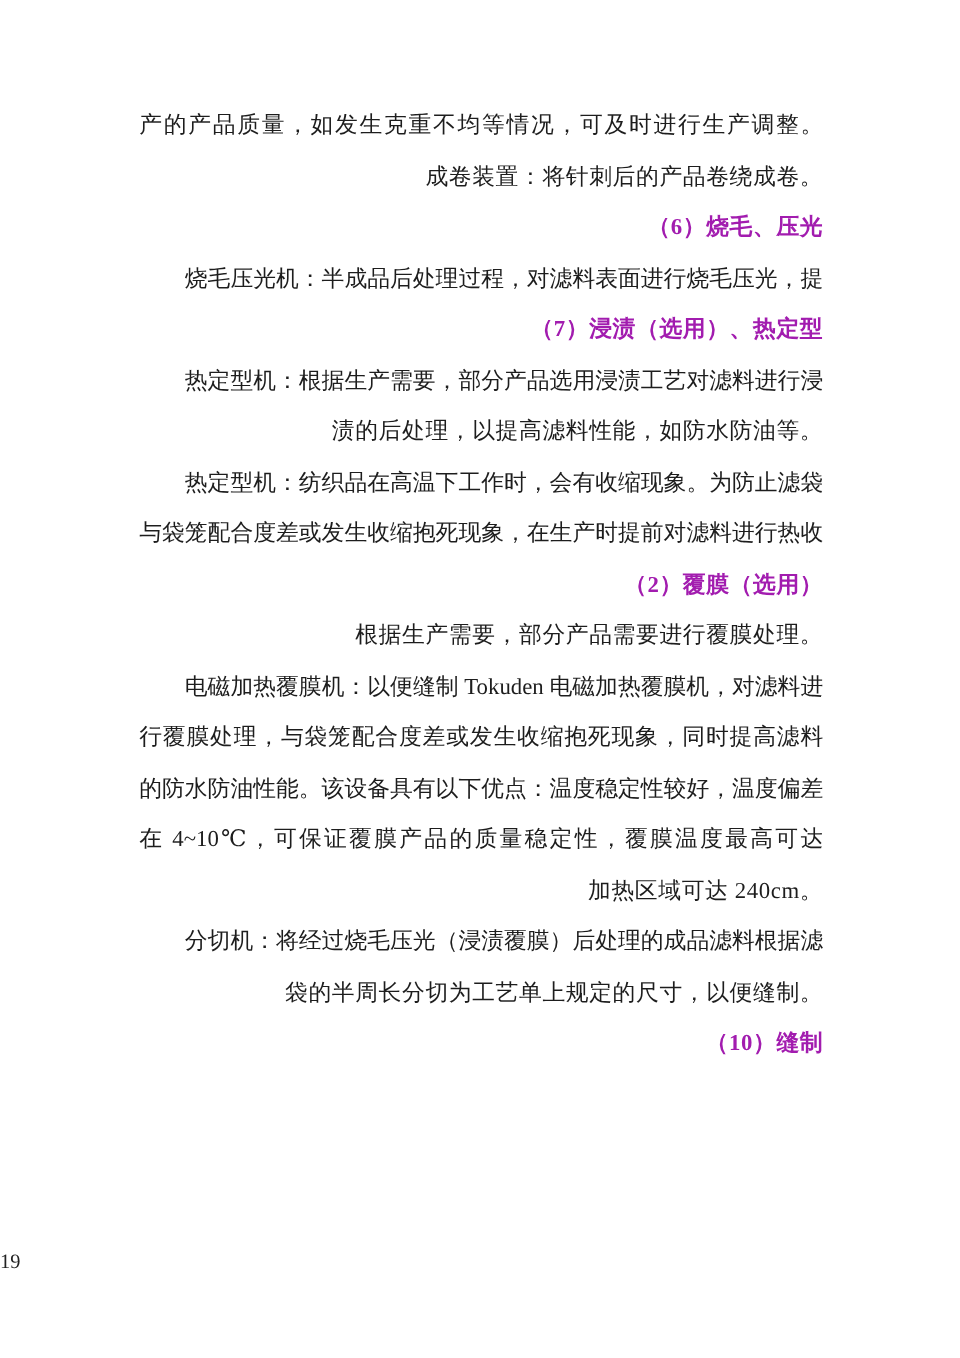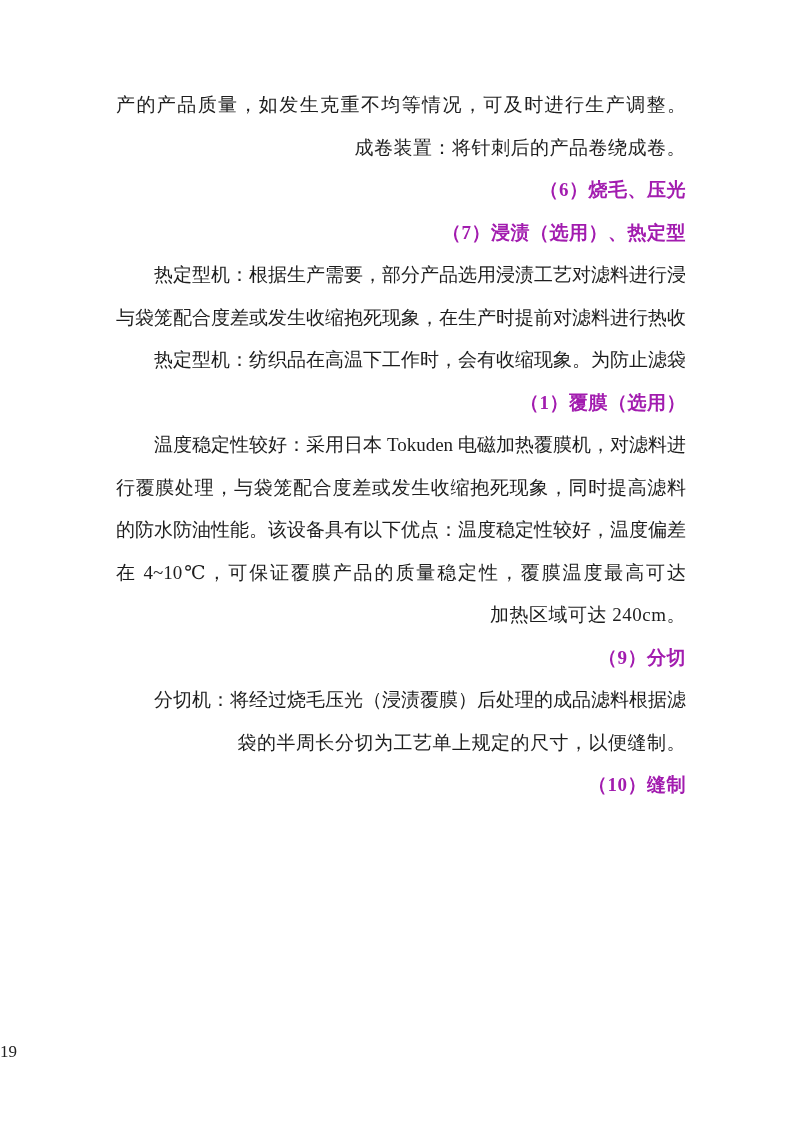--- a/index.html
+++ b/index.html
@@ -60,30 +60,32 @@
   }
 </style>
 </head>
 <body>
 
 <div class="page">
   <div class="text-block">
     <div class="ln fill">产的产品质量，如发生克重不均等情况，可及时进行生产调整。</div>
     <div class="ln indent">成卷装置：将针刺后的产品卷绕成卷。</div>
     <div class="ln indent bold">（6）烧毛、压光</div>
+    <div class="ln indent fill">烧毛压光机：半成品后处理过程，对滤料表面进行烧毛压光，提</div>
     <div class="ln indent bold">（7）浸渍（选用）、热定型</div>
     <div class="ln indent fill">热定型机：根据生产需要，部分产品选用浸渍工艺对滤料进行浸</div>
+    <div class="ln">渍的后处理，以提高滤料性能，如防水防油等。</div>
+    <div class="ln indent fill">热定型机：纺织品在高温下工作时，会有收缩现象。为防止滤袋</div>
     <div class="ln fill">与袋笼配合度差或发生收缩抱死现象，在生产时提前对滤料进行热收</div>
-    <div class="ln indent fill">热定型机：纺织品在高温下工作时，会有收缩现象。为防止滤袋</div>
-    <div class="ln indent bold">（1）覆膜（选用）</div>
-    <div class="ln indent fill">温度稳定性较好：采用日本 Tokuden 电磁加热覆膜机，对滤料进</div>
+    <div class="ln indent bold">（2）覆膜（选用）</div>
+    <div class="ln indent">根据生产需要，部分产品需要进行覆膜处理。</div>
+    <div class="ln indent fill">电磁加热覆膜机：以便缝制 Tokuden 电磁加热覆膜机，对滤料进</div>
     <div class="ln fill">行覆膜处理，与袋笼配合度差或发生收缩抱死现象，同时提高滤料</div>
     <div class="ln fill">的防水防油性能。该设备具有以下优点：温度稳定性较好，温度偏差</div>
     <div class="ln fill">在 4~10℃，可保证覆膜产品的质量稳定性，覆膜温度最高可达 380℃，</div>
     <div class="ln">加热区域可达 240cm。</div>
-    <div class="ln indent bold">（9）分切</div>
     <div class="ln indent fill">分切机：将经过烧毛压光（浸渍覆膜）后处理的成品滤料根据滤</div>
     <div class="ln">袋的半周长分切为工艺单上规定的尺寸，以便缝制。</div>
     <div class="ln indent bold">（10）缝制</div>
   </div>
 
   <div class="page-number">19</div>
 </div>
 
 </body></html>

